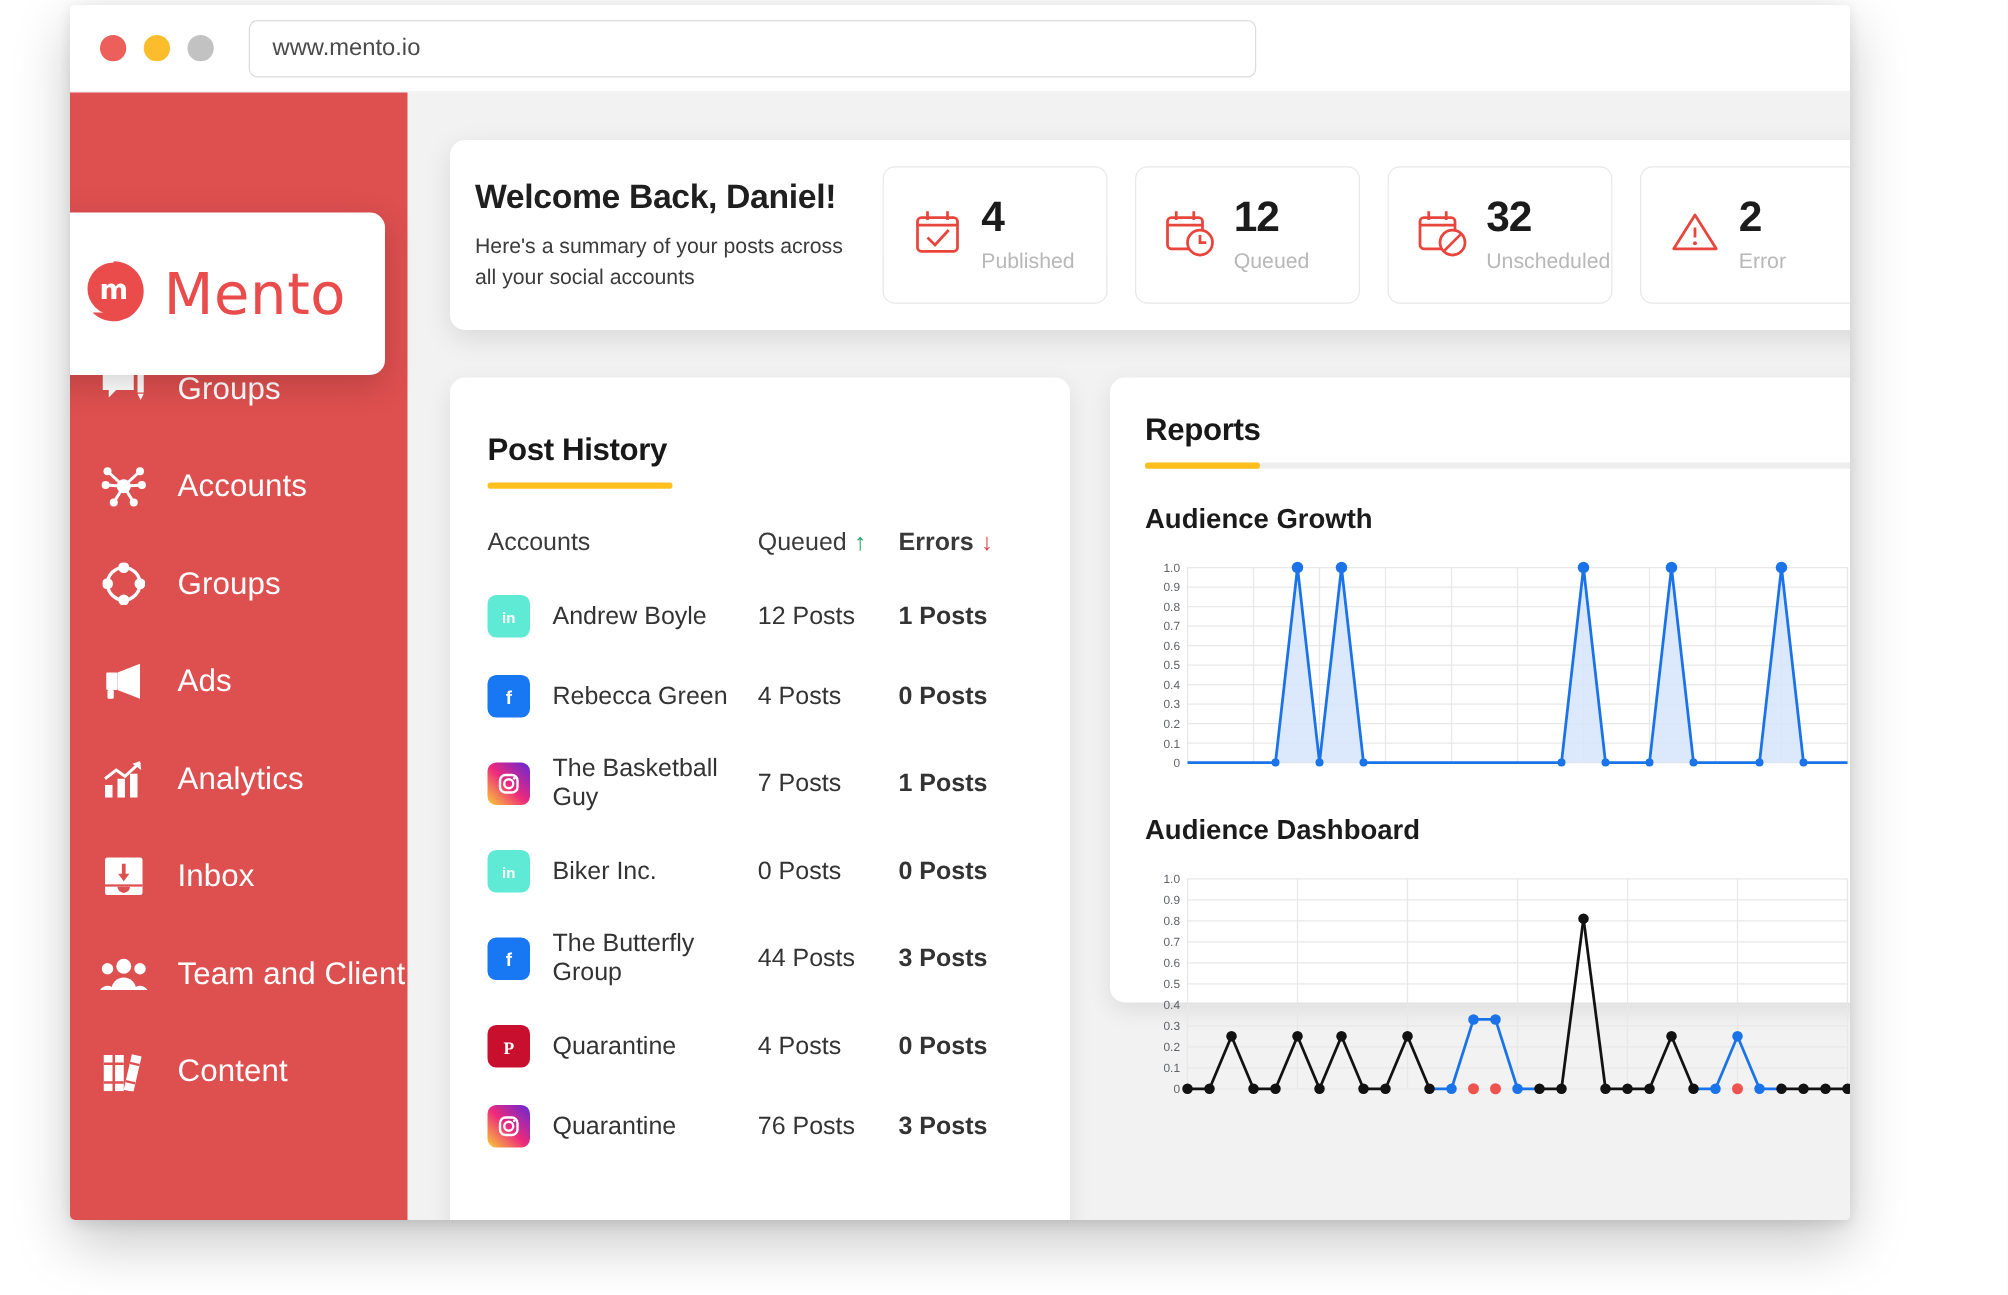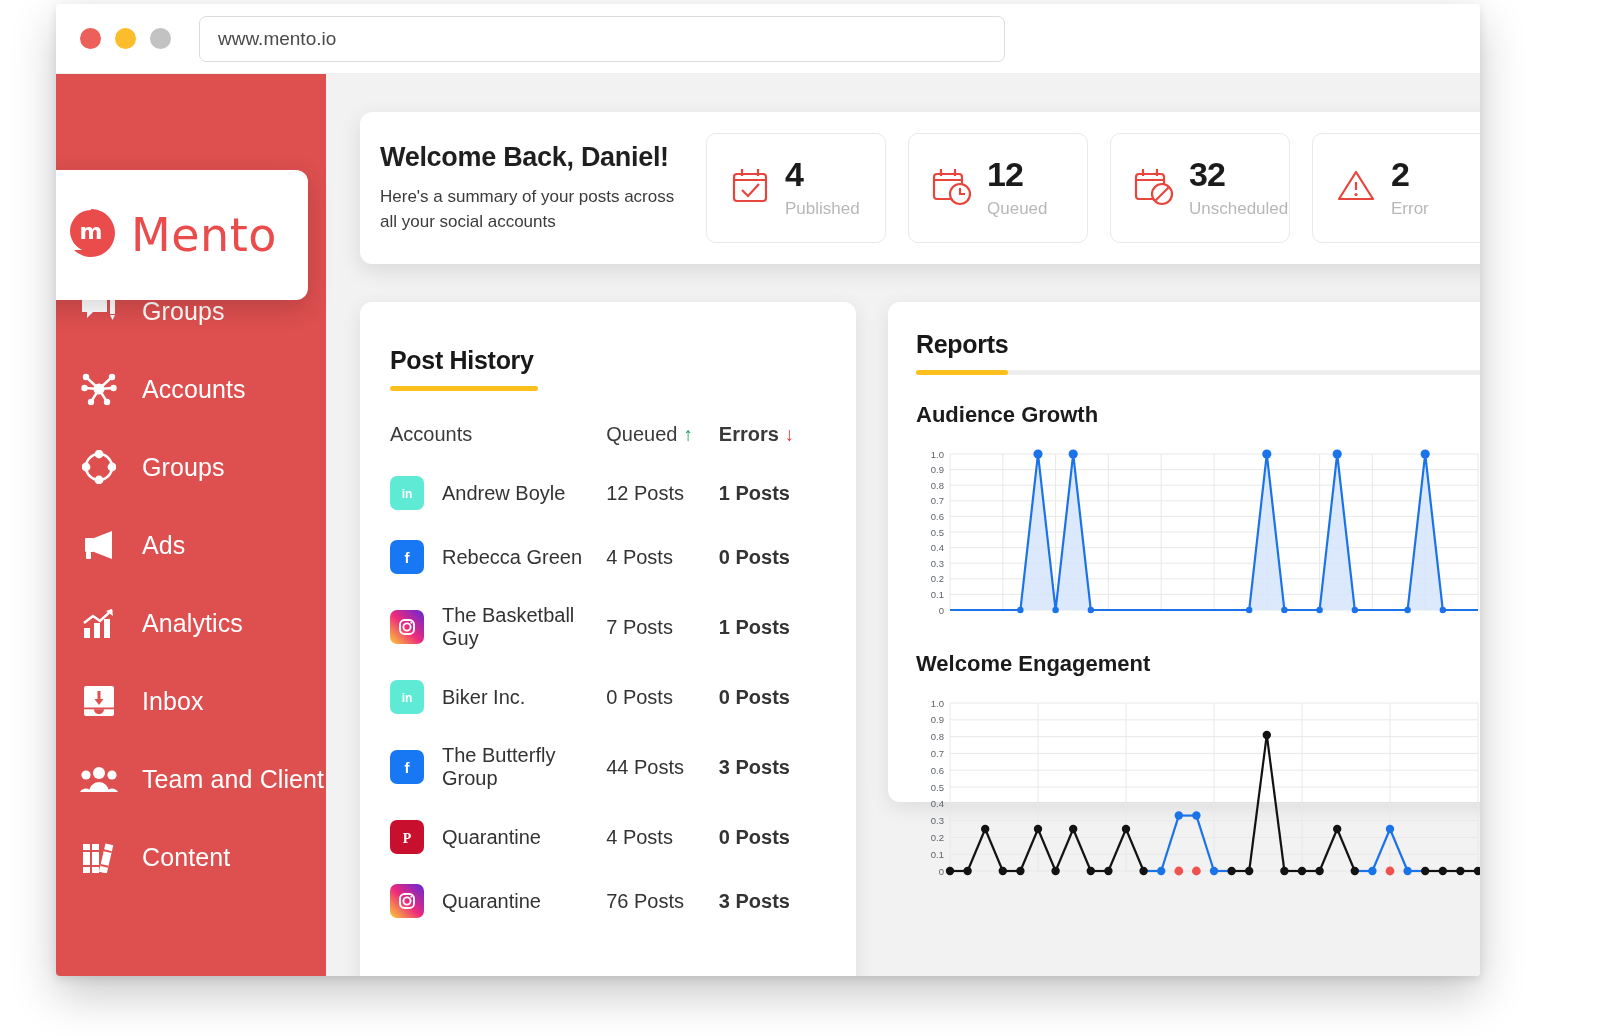--- a/index.html
+++ b/index.html
@@ -527,21 +527,21 @@
                 <circle cx="174.8" cy="168" r="3.2" fill="#1a73e8"></circle>
                 <circle cx="333.2" cy="168" r="3.2" fill="#1a73e8"></circle>
                 <circle cx="368.4" cy="168" r="3.2" fill="#1a73e8"></circle>
                 <circle cx="403.59999999999997" cy="168" r="3.2" fill="#1a73e8"></circle>
                 <circle cx="438.8" cy="168" r="3.2" fill="#1a73e8"></circle>
                 <circle cx="491.6" cy="168" r="3.2" fill="#1a73e8"></circle>
                 <circle cx="526.8" cy="168" r="3.2" fill="#1a73e8"></circle>
               </svg>
           </div>
 
-          <div class="chart-title">Welcome Engagement</div>
+          <div class="chart-title">Audience Dashboard</div>
           <div class="chart-wrap">
             <svg id="engage-svg" width="566" height="196" viewBox="0 0 566 196">
                 <line x1="34" y1="180" x2="562" y2="180" stroke="#e8e8e8" stroke-width="1"></line>
                 <text x="28" y="183.6" text-anchor="end" font-size="9.5" fill="#5f6368" font-family="Liberation Sans, sans-serif">0</text>
                 <line x1="34" y1="163.2" x2="562" y2="163.2" stroke="#e8e8e8" stroke-width="1"></line>
                 <text x="28" y="166.79999999999998" text-anchor="end" font-size="9.5" fill="#5f6368" font-family="Liberation Sans, sans-serif">0.1</text>
                 <line x1="34" y1="146.4" x2="562" y2="146.4" stroke="#e8e8e8" stroke-width="1"></line>
                 <text x="28" y="150" text-anchor="end" font-size="9.5" fill="#5f6368" font-family="Liberation Sans, sans-serif">0.2</text>
                 <line x1="34" y1="129.6" x2="562" y2="129.6" stroke="#e8e8e8" stroke-width="1"></line>
                 <text x="28" y="133.2" text-anchor="end" font-size="9.5" fill="#5f6368" font-family="Liberation Sans, sans-serif">0.3</text>

